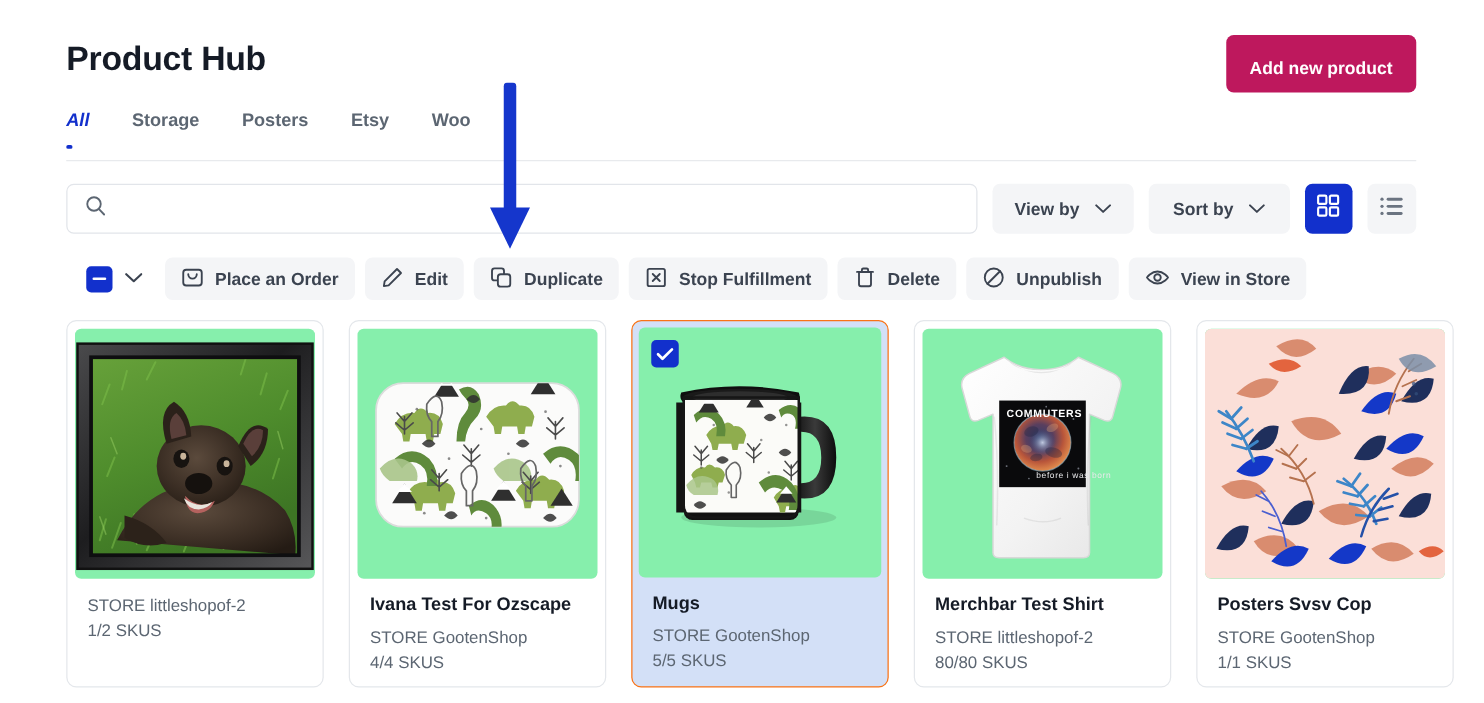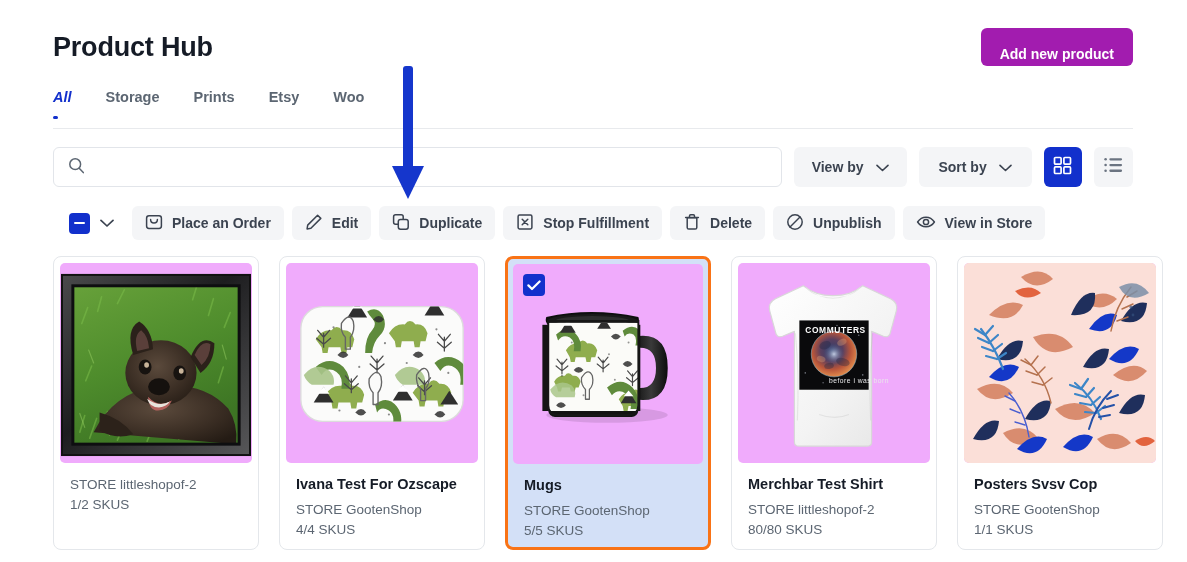--- a/index.html
+++ b/index.html
@@ -17,25 +17,25 @@
   .header {
     position: absolute; left: 53px; top: 28px;
     width: 1080px; height: 44px;
   }
   .page-title {
     font-size: 27px; font-weight: bold; letter-spacing: -0.2px;
     color: #151b26; margin: 0; line-height: 38px;
   }
   .add-product-btn {
     position: absolute; right: 0; top: 0;
-    background: #a21caf; color: #ffffff;
+    background: #be185d; color: #ffffff;
     border: none; border-radius: 6px;
     font-family: "Liberation Sans", sans-serif;
     font-size: 14px; font-weight: bold;
-    padding: 7px 19px; height: 38px; line-height: 38px;
+    padding: 7px 19px; height: 46px; line-height: 38px;
     cursor: pointer; white-space: nowrap;
   }
 
   
   .tabs {
     position: absolute; left: 53px; top: 88px;
     display: flex; align-items: flex-start; gap: 0;
   }
   .tab {
     position: relative;
@@ -113,25 +113,25 @@
     position: absolute; left: 53px; top: 256px;
     display: flex; gap: 20px;
   }
   .card {
     width: 206px; height: 294px;
     border: 1px solid #e4e7eb; border-radius: 8px;
     background: #ffffff; overflow: hidden; cursor: pointer;
     display: flex; flex-direction: column;
   }
   .card.selected {
-    border: 3px solid #f97316; background: #d3e0f7;
+    border: 1px solid #f97316; background: #d3e0f7;
   }
   .card-thumb {
     position: relative; height: 200px; margin: 6px 6px 0 6px;
-    border-radius: 5px; background: #f0abfc; overflow: hidden;
+    border-radius: 5px; background: #86efac; overflow: hidden;
     display: flex; align-items: center; 
   }
   .card.selected .card-thumb { margin: 5px 5px 0 5px; }
   .card-check {
     position: absolute; left: 10px; top: 10px;
     width: 22px; height: 22px; border-radius: 4px;
     background: #1230CC; z-index: 5;
     display: flex; align-items: center; justify-content: center;
   }
   .card-check svg { display: block; }
@@ -156,21 +156,21 @@
 <div class="page">
 
   <div class="header">
     <h1 class="page-title">Product Hub</h1>
     <button class="add-product-btn">Add new product</button>
   </div>
 
   <div class="tabs">
     <div class="tab active">All</div>
     <div class="tab">Storage</div>
-    <div class="tab">Prints</div>
+    <div class="tab">Posters</div>
     <div class="tab">Etsy</div>
     <div class="tab">Woo</div>
   </div>
   <div class="tabs-divider"></div>
 
   <div class="filter-row">
     <div class="search-box">
       <span>
         <svg width="17" height="17" viewBox="0 0 17 17" fill="none">
           <circle cx="7.2" cy="7.2" r="5.4" stroke="#5c6672" stroke-width="1.5"></circle>

